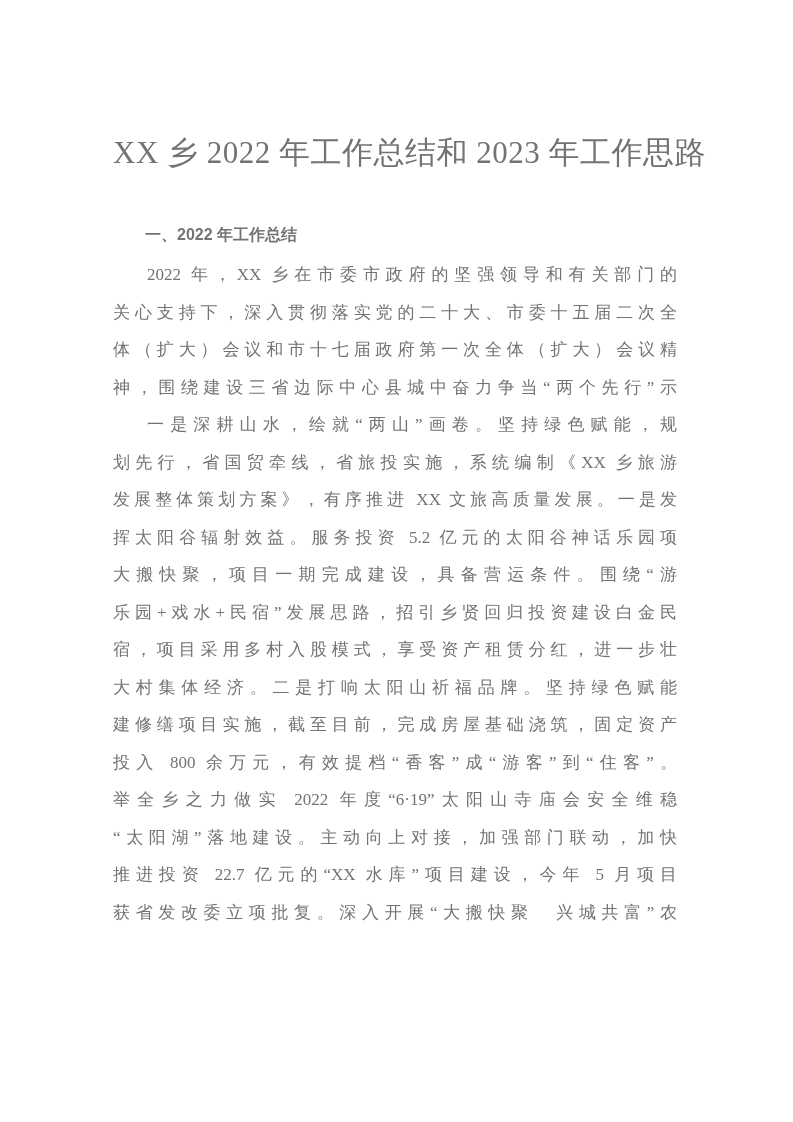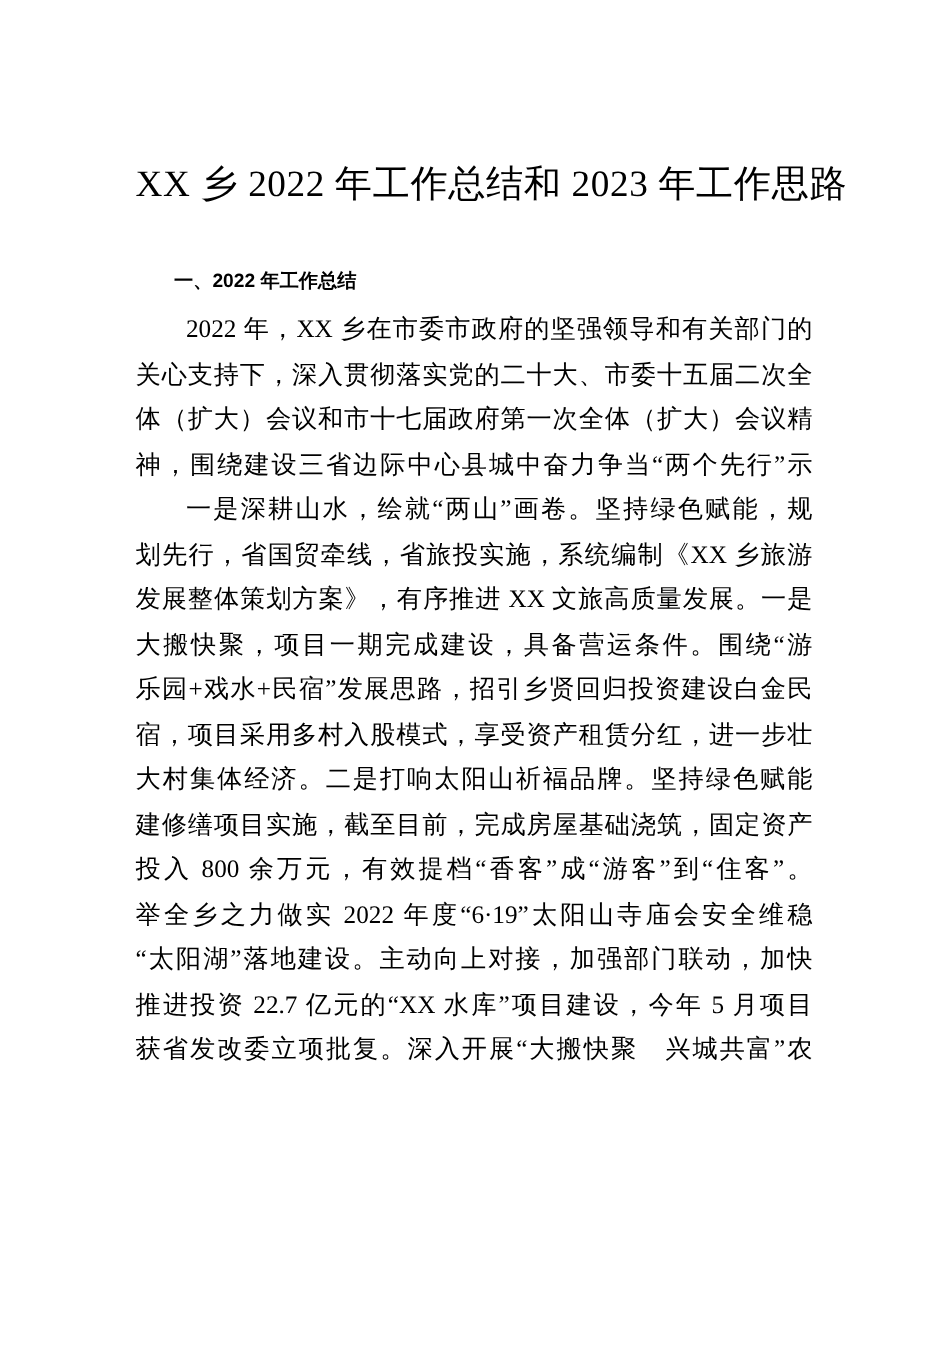--- a/index.html
+++ b/index.html
@@ -6,21 +6,21 @@
     margin: 0;
     padding: 0;
     background: #ffffff;
   }
   .page {
     position: relative;
     width: 793px;
     height: 1122px;
     box-sizing: border-box;
     background: #ffffff;
-    color: #000000;
+    color: #737373;
     padding: 130px 116px 0 113px;
     overflow: hidden;
     font-family: "Liberation Serif", "DejaVu Serif", serif;
   }
   .title {
     margin: 0;
     font-size: 31px;
     line-height: 46px;
     font-weight: 400;
     text-align: center;
@@ -35,21 +35,21 @@
     line-height: 27px;
     text-indent: 2em;
   }
   .para {
     margin: 0;
   }
   .para.first-para {
     margin-top: 8px;
   }
   .line {
-    font-size: 21px;
+    font-size: 17px;
     line-height: 37.5px;
     height: 37.5px;
     overflow: hidden;
   }
   .line.fill {
     text-align: justify;
     text-align-last: justify;
     text-justify: inter-character;
   }
   .line.first {
@@ -69,20 +69,21 @@
     <div class="line first fill">2022 年，XX 乡在市委市政府的坚强领导和有关部门的</div>
     <div class="line fill">关心支持下，深入贯彻落实党的二十大、市委十五届二次全</div>
     <div class="line fill">体（扩大）会议和市十七届政府第一次全体（扩大）会议精</div>
     <div class="line fill">神，围绕建设三省边际中心县城中奋力争当“两个先行”示</div>
   </div>
 
   <div class="para">
     <div class="line first fill">一是深耕山水，绘就“两山”画卷。坚持绿色赋能，规</div>
     <div class="line fill">划先行，省国贸牵线，省旅投实施，系统编制《XX 乡旅游</div>
     <div class="line fill">发展整体策划方案》，有序推进 XX 文旅高质量发展。一是发</div>
+    <div class="line fill">挥太阳谷辐射效益。服务投资 5.2 亿元的太阳谷神话乐园项</div>
     <div class="line fill">大搬快聚，项目一期完成建设，具备营运条件。围绕“游</div>
     <div class="line fill">乐园+戏水+民宿”发展思路，招引乡贤回归投资建设白金民</div>
     <div class="line fill">宿，项目采用多村入股模式，享受资产租赁分红，进一步壮</div>
     <div class="line fill">大村集体经济。二是打响太阳山祈福品牌。坚持绿色赋能</div>
     <div class="line fill">建修缮项目实施，截至目前，完成房屋基础浇筑，固定资产</div>
     <div class="line fill">投入 800 余万元，有效提档“香客”成“游客”到“住客”。</div>
     <div class="line fill">举全乡之力做实 2022 年度“6·19”太阳山寺庙会安全维稳</div>
     <div class="line fill">“太阳湖”落地建设。主动向上对接，加强部门联动，加快</div>
     <div class="line fill">推进投资 22.7 亿元的“XX 水库”项目建设，今年 5 月项目</div>
     <div class="line fill">获省发改委立项批复。深入开展“大搬快聚　兴城共富”农</div>

